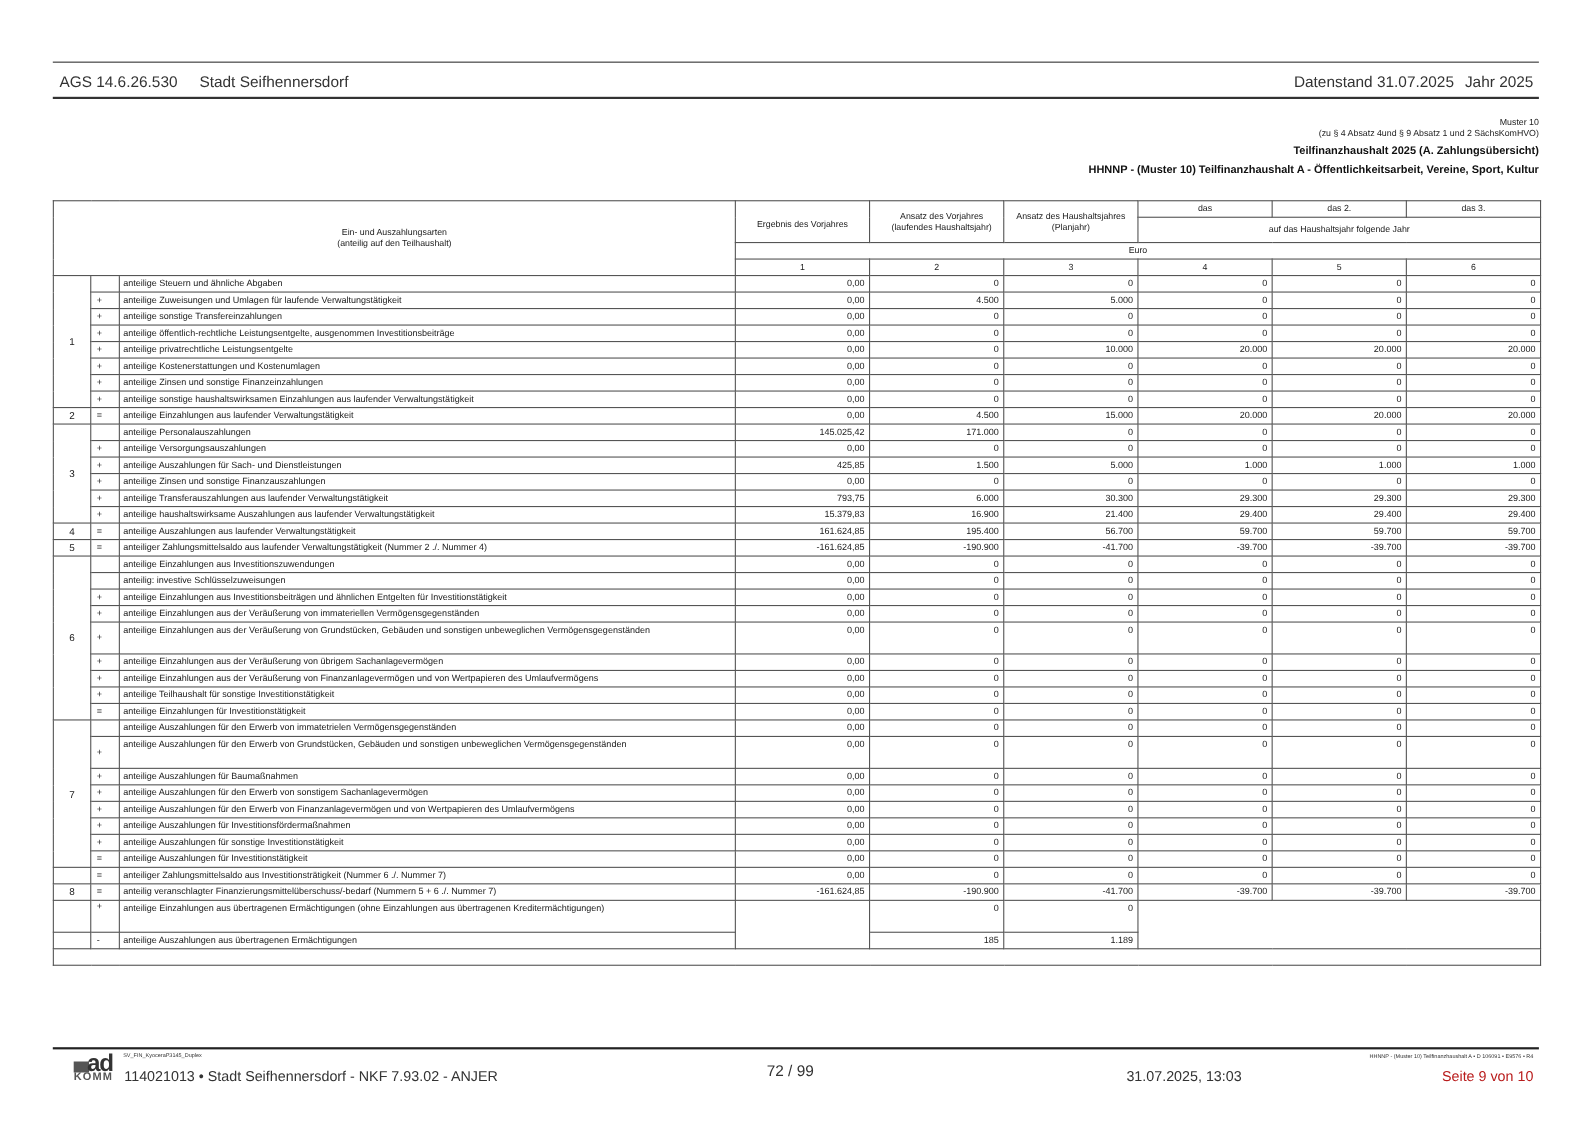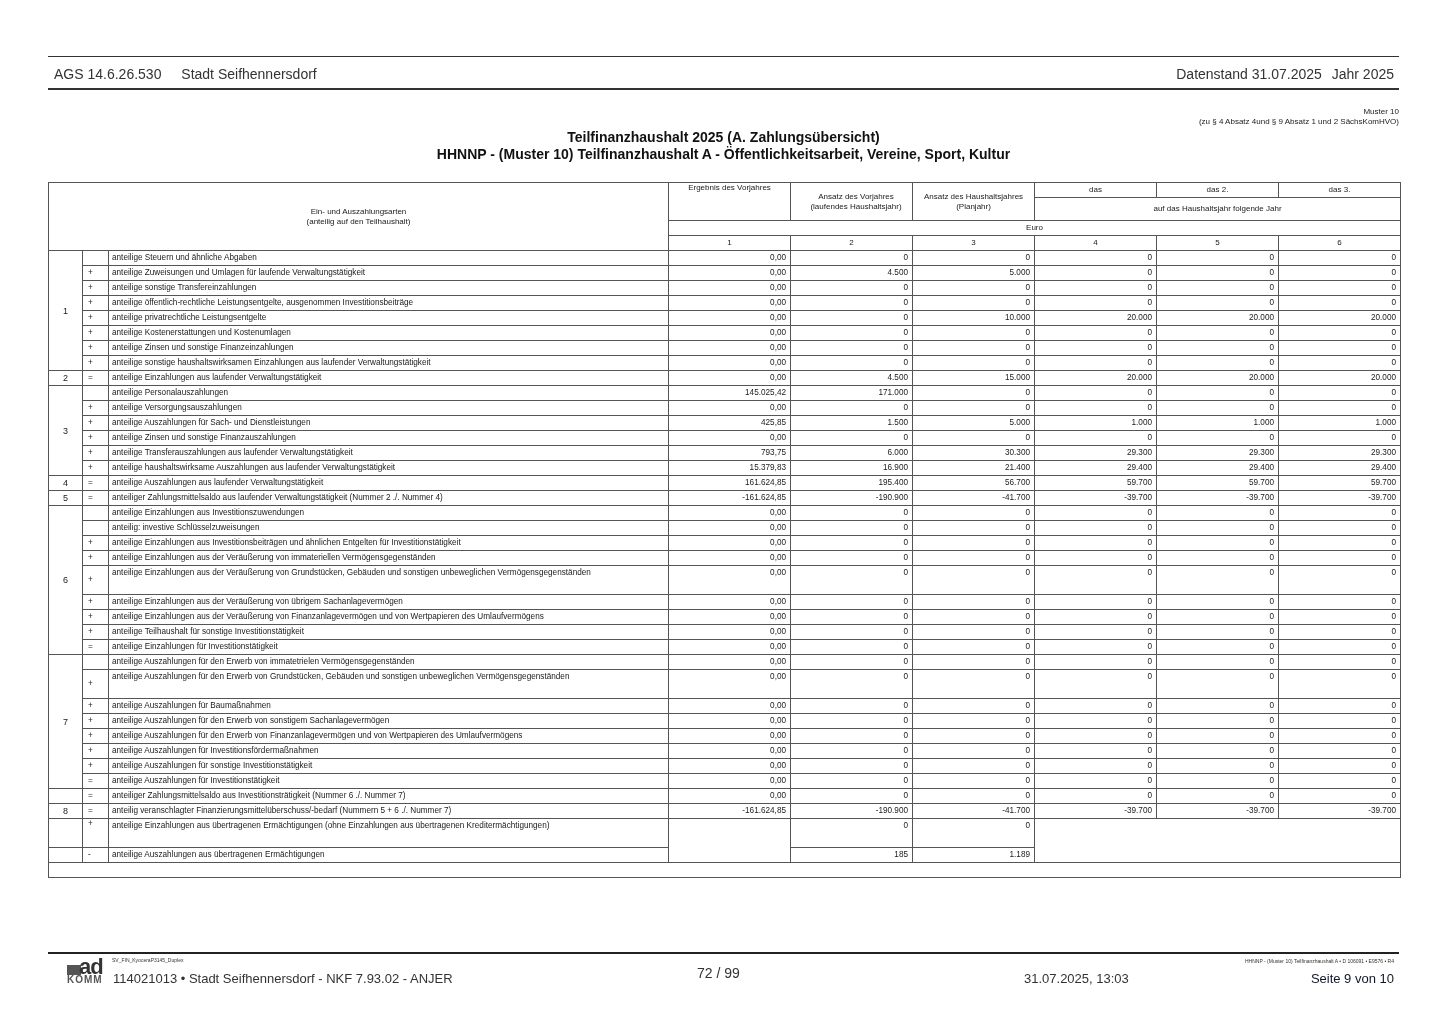--- a/index.html
+++ b/index.html
@@ -5,41 +5,41 @@
   html, body { margin:0; padding:0; background:#ffffff; }
   body { width:1448px; height:1024px; position:relative; overflow:hidden; font-family:"Liberation Sans", sans-serif; color:#1a1a1a; }
   .hdr-top-line { position:absolute; left:48px; top:56px; width:1351px; height:1px; background:#333; }
   .hdr { position:absolute; left:54px; top:66px; width:1340px; height:20px; font-size:14px; color:#333; }
   .hdr .left { position:absolute; left:0; top:0; }
   .hdr .left span + span { margin-left:16px; }
   .hdr .right { position:absolute; right:0; top:0; }
   .hdr .right span + span { margin-left:6px; }
   .hdr-bot-line { position:absolute; left:48px; top:88px; width:1351px; height:2px; background:#333; }
   .muster { position:absolute; right:49px; top:107px; text-align:right; font-size:8px; line-height:10px; color:#222; }
-  .title { position:absolute; left:48px; width:1351px; top:129px; text-align:center; font-weight:bold; font-size:14px; line-height:17px; color:#111; }
+  .title { position:absolute; left:48px; width:1351px; top:129px; text-align:right; font-weight:bold; font-size:10px; line-height:17px; color:#111; }
   table.main { position:absolute; left:48px; top:182px; width:1352px; border-collapse:collapse; table-layout:fixed; font-size:8.2px; }
   table.main td { border:1px solid #555; padding:0 3px; height:14px; line-height:10px; vertical-align:middle; overflow:hidden; white-space:nowrap; }
   table.main td.num { text-align:right; padding-right:4px; }
   table.main td.c { text-align:center; }
   table.main td.nr { text-align:center; font-size:9px; }
   table.main td.op { padding-left:5px; }
   table.main td.wrap { white-space:normal; vertical-align:top; padding-top:2px; }
   table.main tr.tall td { height:26px; }
   table.main td.topnum { vertical-align:top; padding-top:2px; }
   .hcell { font-size:8px; line-height:10px; }
   .foot-line { position:absolute; left:48px; top:952px; width:1351px; height:2px; background:#222; }
   .logo { position:absolute; left:53px; top:958px; width:52px; height:28px;margin-left:14px; }
   .logo .ad { position:absolute; left:12px; top:-2px; font-weight:bold; font-size:22px; color:#333; letter-spacing:-1px; line-height:22px; font-family:"Liberation Sans", sans-serif; }
   .logo .bar { position:absolute; left:0; top:7px; width:14px; height:10px; background:#555; }
   .logo .komm { position:absolute; left:0; top:17px; font-size:10px; letter-spacing:1px; color:#555; font-weight:bold; line-height:10px; }
   .printer { position:absolute; left:112px; top:957px; font-size:5px; color:#333; }
   .foot-left { position:absolute; left:113px; top:971px; font-size:13px; color:#333; }
   .foot-page { position:absolute; left:697px; top:965px; font-size:14px; color:#333; }
   .foot-date { position:absolute; left:1024px; top:971px; font-size:13px; color:#333; }
-  .foot-seite { position:absolute; right:54px; top:971px; font-size:13px; color:#0f172a; }
+  .foot-seite { position:absolute; right:54px; top:971px; font-size:13px; color:#b91c1c; }
   .foot-ref { position:absolute; right:54px; top:958px; font-size:5px; color:#333; }
 </style>
 </head>
 <body>
 
 <div class="hdr-top-line"></div>
 <div class="hdr">
   <div class="left">
     <span>AGS 14.6.26.530</span>
     <span>Stadt Seifhennersdorf</span>
@@ -72,21 +72,21 @@
     <col style="width:122px">
       <col style="width:122px">
       <col style="width:122px">
   </colgroup>
   <thead>
     <tr>
       <td colspan="3" rowspan="4" class="c hcell" style="height:66px;">
         <div>Ein- und Auszahlungsarten</div>
         <div>(anteilig auf den Teilhaushalt)</div>
       </td>
-      <td rowspan="2" class="c hcell wrap" style="white-space:normal;vertical-align:top;padding-top:0;">Ergebnis des Vorjahres</td>
+      <td rowspan="2" class="c hcell wrap" style="white-space:normal;vertical-align:top;padding-top:16px;">Ergebnis des Vorjahres</td>
       <td rowspan="2" class="c hcell" style="white-space:normal;padding-left:12px;">Ansatz des Vorjahres (laufendes Haushaltsjahr)</td>
       <td rowspan="2" class="c hcell" style="white-space:normal;">Ansatz des Haushaltsjahres (Planjahr)</td>
       <td class="c hcell">das</td>
       <td class="c hcell">das 2.</td>
       <td class="c hcell">das 3.</td>
     </tr>
     <tr>
       <td colspan="3" class="c hcell" style="height:22px;">auf das Haushaltsjahr folgende Jahr</td>
     </tr>
     <tr>

